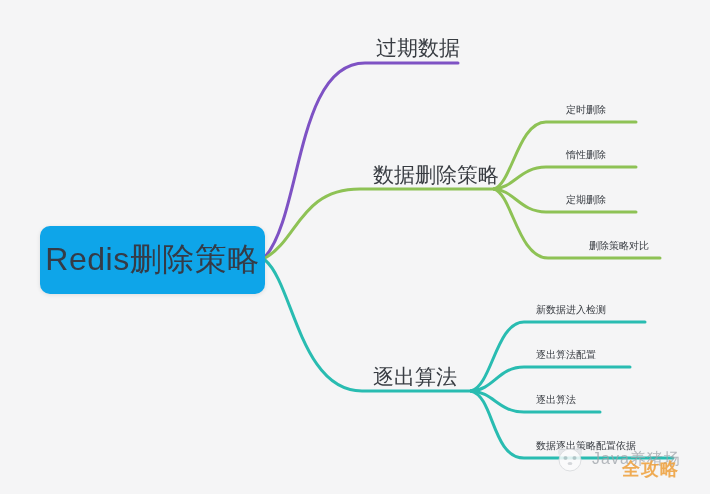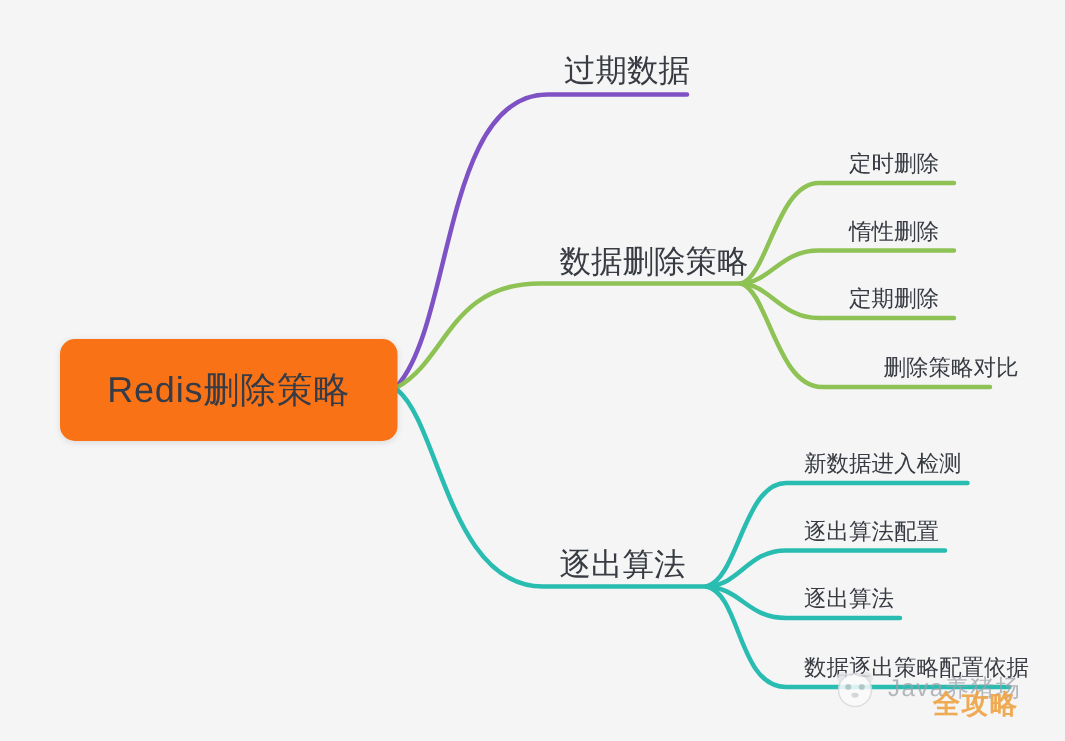--- a/index.html
+++ b/index.html
@@ -3,30 +3,30 @@
 <meta charset="utf-8">
 <style>
   html,body{margin:0;padding:0;}
   body{font-family:"Liberation Sans","DejaVu Sans",sans-serif;}
   .canvas{
     position:relative;width:710px;height:494px;background:#f5f5f6;overflow:hidden;
   }
   .lines{position:absolute;left:0;top:0;width:710px;height:494px;}
   .root-node{
     position:absolute;left:40px;top:226px;width:225px;height:68px;
-    background:#f97316;border-radius:10px;
+    background:#0ea5e9;border-radius:10px;
     box-shadow:0 1px 4px rgba(0,0,0,0.10);
     display:flex;align-items:center;justify-content:center;
-    font-size:24px;color:#353b47;letter-spacing:0.5px;
+    font-size:32px;color:#353b47;letter-spacing:0.5px;
   }
   .label{
     position:absolute;color:#383c42;white-space:nowrap;line-height:20px;
   }
   .lvl1{font-size:21px;}
-  .lvl2{font-size:15px;}
+  .lvl2{font-size:10px;}
   
   .lbl-expired{left:376px;top:38px;}
   .lbl-delete{left:373px;top:165px;}
   .lbl-evict{left:373px;top:367px;}
   
   .lbl-g0{left:566px;top:100px;}
   .lbl-g1{left:566px;top:145px;}
   .lbl-g2{left:566px;top:190px;}
   .lbl-g3{left:566px;top:236px;margin-left:23px;}
   

